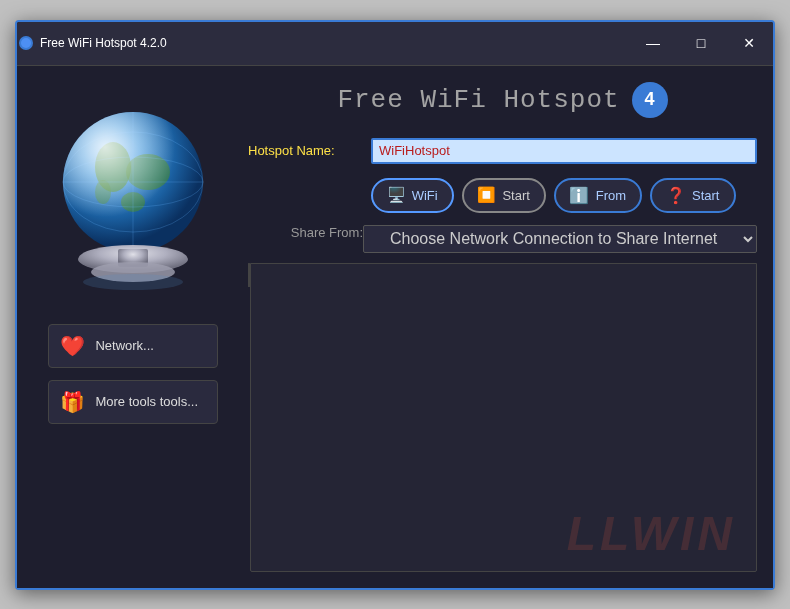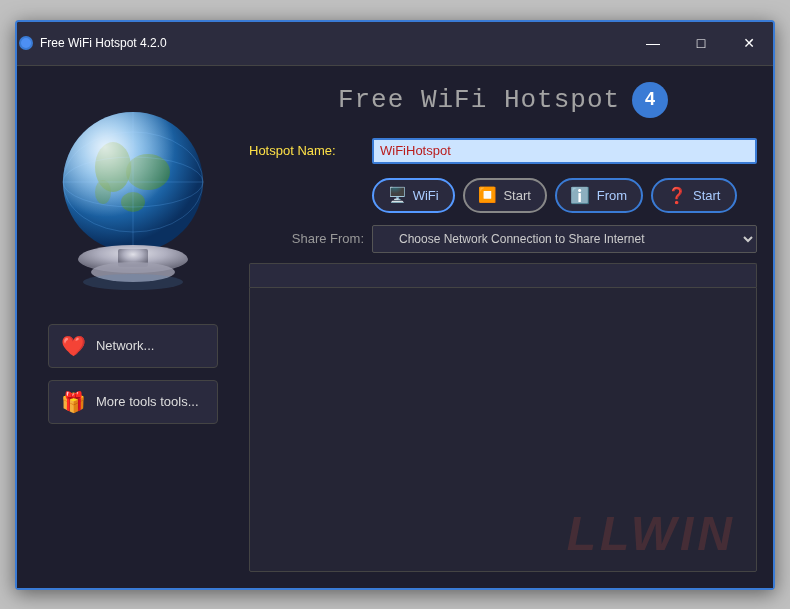--- a/index.html
+++ b/index.html
@@ -225,49 +225,48 @@
       color: #aaccff;
     }
 
     .action-btn.help {
       border-color: #3a7bd5;
       color: #aaccff;
     }
 
     .share-row {
       display: flex;
-      align-items: center;
-      gap: 8px;
+      gap: 0;
       margin-bottom: 10px;
     }
 
     .share-label {
       color: #999999;
       font-size: 13px;
       text-align: right;
       width: 115px;
       flex-shrink: 0;
     }
 
     .share-select {
       flex: 1;
       height: 28px;
       background: #2a2a3e;
       border: 1px solid #555;
       border-radius: 2px;
       color: #cccccc;
-      font-size: 12px;
+      font-size: 16px;
       padding: 0 22px;
       cursor: pointer;
     }
 
     .log-area {
       flex: 1;
       display: flex;
-      flex-direction: column;
+      flex-direction: row;
       gap: 0;
       margin-left: 0;
     }
 
     .log-header {
       height: 24px;
       background: #2a2a3e;
       border: 1px solid #444;
       border-bottom: none;
       border-radius: 2px 2px 0 0;

